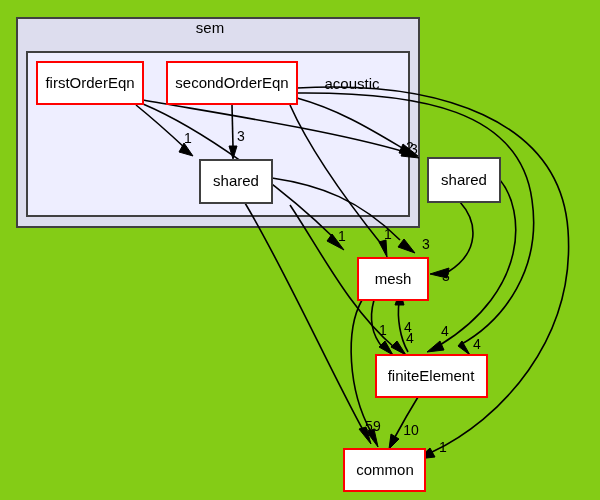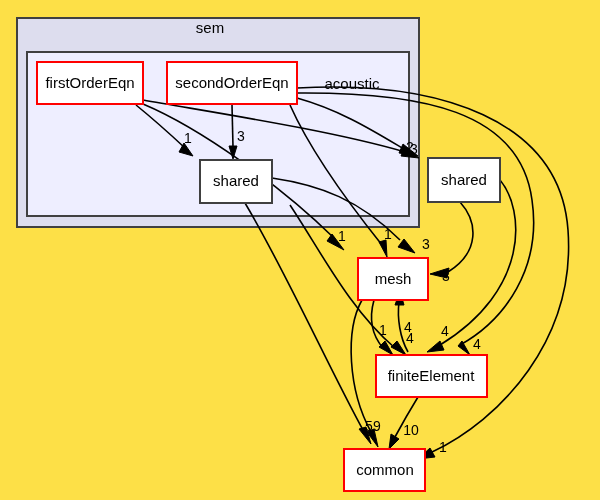--- a/index.html
+++ b/index.html
@@ -10,21 +10,21 @@
   body {
     width: 600px;
     height: 500px;
     overflow: hidden;
     font-family: "Liberation Sans", sans-serif;
   }
   #graph-root {
     position: relative;
     width: 600px;
     height: 500px;
-    background: #fde047;
+    background: #84cc16;
   }
   svg.graph {
     display: block;
     width: 600px;
     height: 500px;
   }
   .cluster-rect-outer {
     fill: #ddddee;
     stroke: #404040;
     stroke-width: 2;

